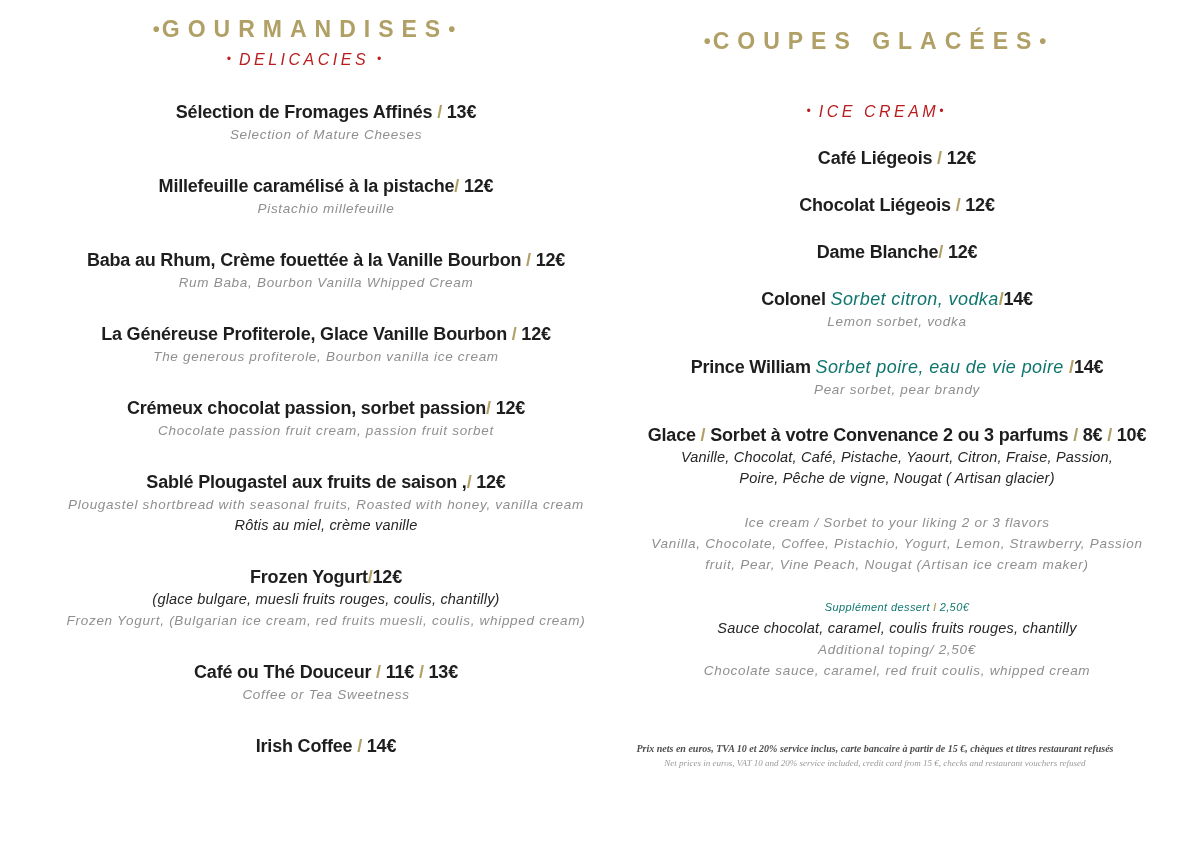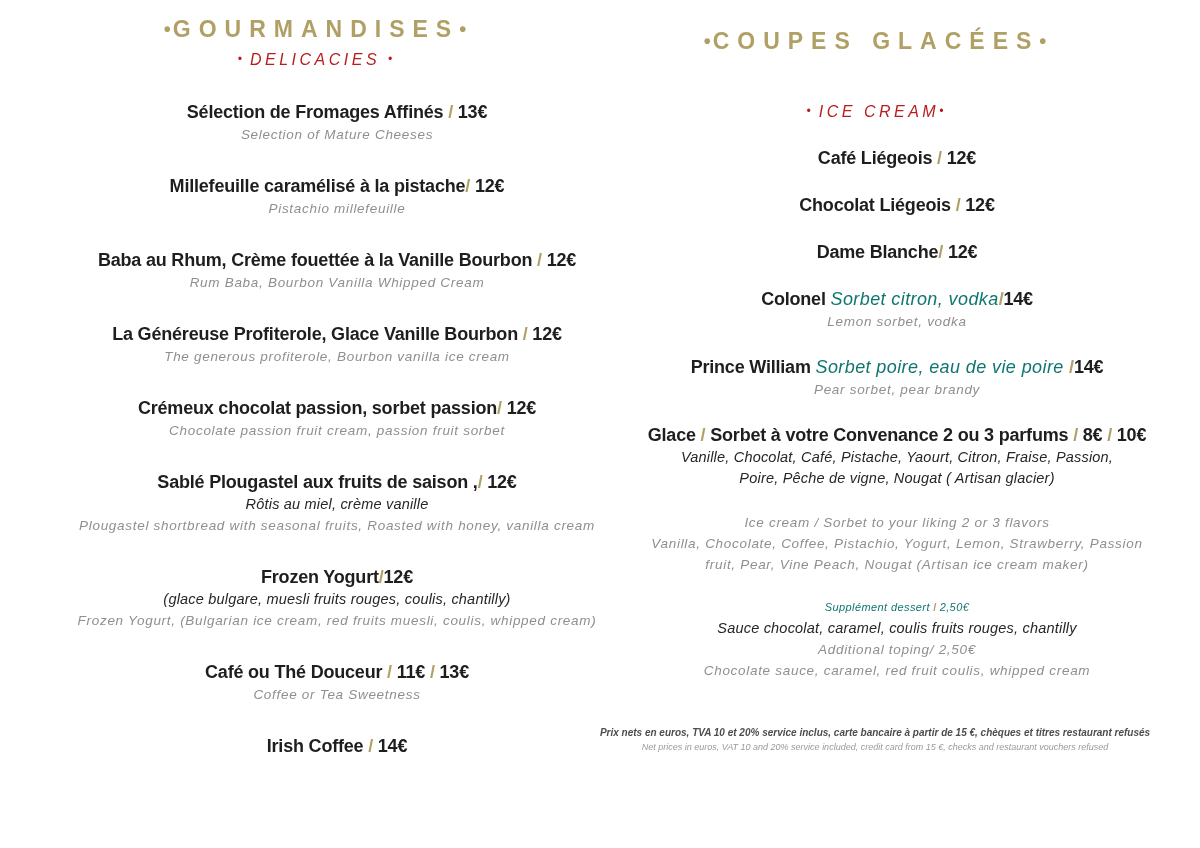--- a/index.html
+++ b/index.html
@@ -5,21 +5,21 @@
   html, body { margin: 0; padding: 0; background: #ffffff; }
   .page {
     position: relative;
     width: 1200px;
     height: 848px;
     background: #ffffff;
     overflow: hidden;
     font-family: "Liberation Sans", sans-serif;
   }
   .col { position: absolute; top: 0; text-align: center; }
-  .col-left  { left: 15px;     width: 600px; padding-top: 14px; }
+  .col-left  { left: 4px;     width: 600px; padding-top: 14px; }
   .col-right { left: 592px; width: 566px; padding-top: 26px; }
 
   .sec-title {
     font-size: 23px;
     font-weight: bold;
     color: #b1a066;
     letter-spacing: 8px;
     line-height: 30px;
     white-space: nowrap;
   }
@@ -68,21 +68,21 @@
     font-size: 14.5px;
     font-style: italic;
     color: #262626;
     letter-spacing: 0.2px;
   }
 
   .item-supplement .item-title { font-size: 11px; line-height: 22px; }
   .item-flavors-en { margin-top: 21px; }
   .col-right .item-supplement { margin-top: 21px; }
 
-  .menu-footer { margin-top: 44px; }
+  .menu-footer { margin-top: 60px; font-family: Liberation Serif, serif; }
   .footer-fr {
     font-size: 10px;
     font-style: italic;
     font-weight: bold;
     color: #4d4d4d;
     line-height: 16px;
     white-space: nowrap;
   }
   .footer-en {
     font-size: 9px;
@@ -116,22 +116,22 @@
         <div class="item">
           <div class="item-title"><span class="run-b">La Généreuse Profiterole, Glace Vanille Bourbon </span><span class="run-g">/</span><span class="run-b"> 12€</span></div>
           <div class="sub sub-gray">The generous profiterole, Bourbon vanilla ice cream</div>
         </div>
         <div class="item">
           <div class="item-title"><span class="run-b">Crémeux chocolat passion, sorbet passion</span><span class="run-g">/</span><span class="run-b"> 12€</span></div>
           <div class="sub sub-gray">Chocolate passion fruit cream, passion fruit sorbet</div>
         </div>
         <div class="item">
           <div class="item-title"><span class="run-b">Sablé Plougastel aux fruits de saison ,</span><span class="run-g">/</span><span class="run-b"> 12€</span></div>
+          <div class="sub sub-gray">Plougastel shortbread with seasonal fruits, Roasted with honey, vanilla cream</div>
           <div class="sub sub-dark">Rôtis au miel, crème vanille</div>
-          <div class="sub sub-gray">Plougastel shortbread with seasonal fruits, Roasted with honey, vanilla cream</div>
         </div>
         <div class="item">
           <div class="item-title"><span class="run-b">Frozen Yogurt</span><span class="run-g">/</span><span class="run-b">12€</span></div>
           <div class="sub sub-dark">(glace bulgare, muesli fruits rouges, coulis, chantilly)</div>
           <div class="sub sub-gray">Frozen Yogurt, (Bulgarian ice cream, red fruits muesli, coulis, whipped cream)</div>
         </div>
         <div class="item">
           <div class="item-title"><span class="run-b">Café ou Thé Douceur </span><span class="run-g">/</span><span class="run-b"> 11€ </span><span class="run-g">/</span><span class="run-b"> 13€</span></div>
           <div class="sub sub-gray">Coffee or Tea Sweetness</div>
         </div>

